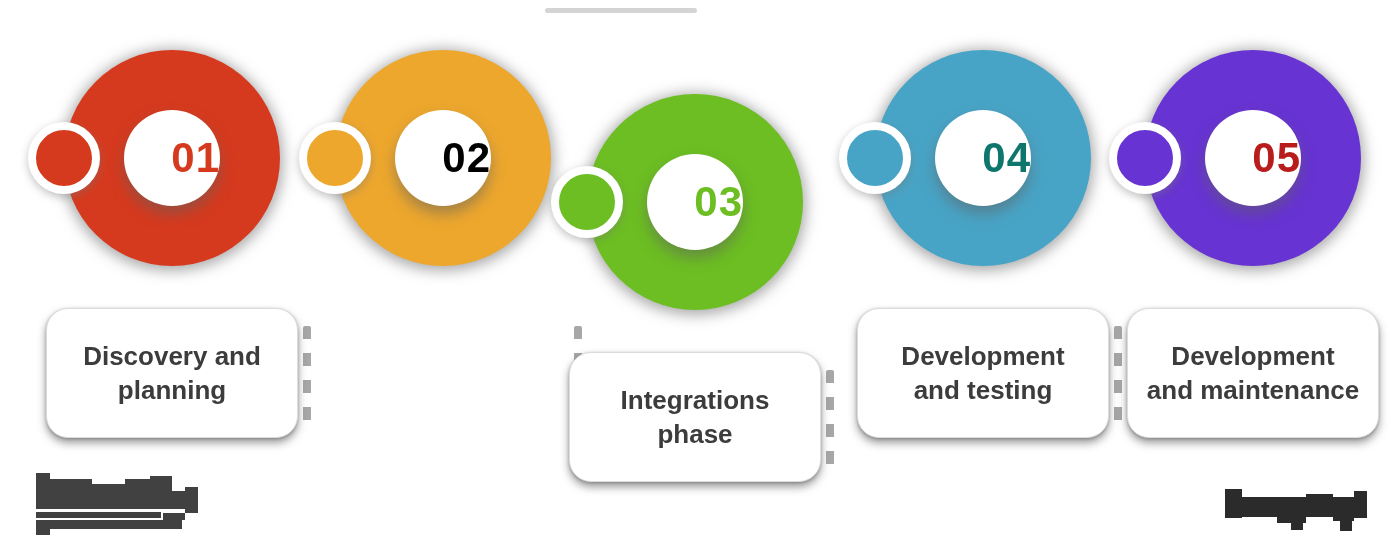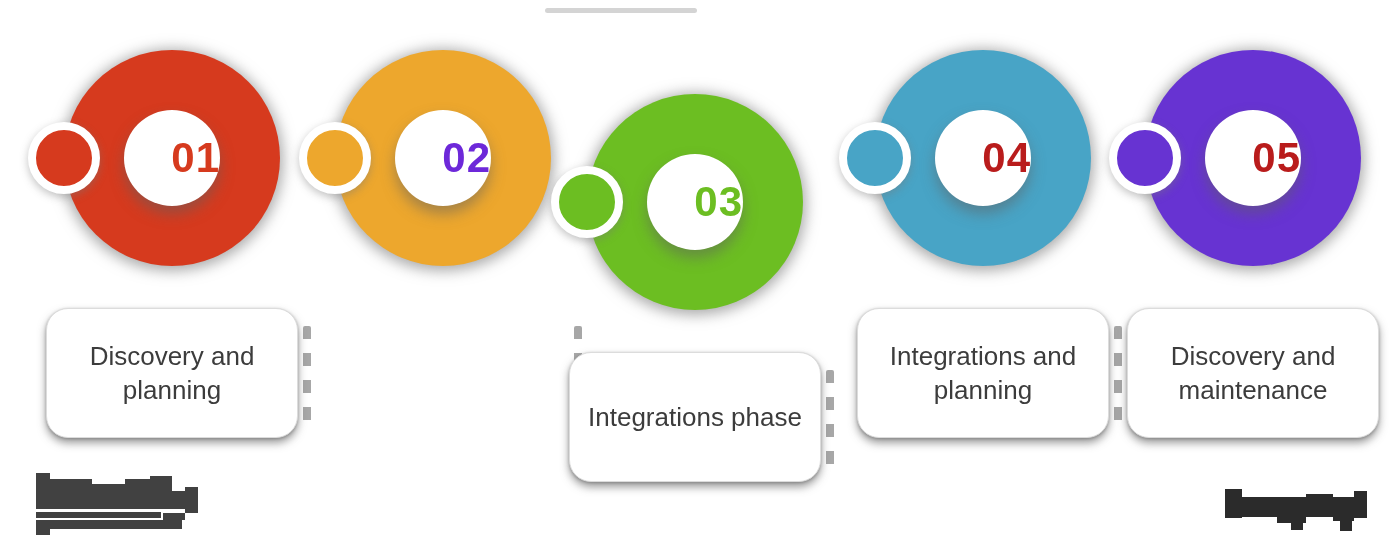--- a/index.html
+++ b/index.html
@@ -82,21 +82,21 @@
     box-shadow: 0 5px 9px rgba(75,75,75,0.55), 0 1px 3px rgba(0,0,0,0.25);
     display: flex;
     align-items: center;
     justify-content: center;
     padding: 10px 18px;
     z-index: 2;
   }
   .card-label {
     font-size: 26px;
     line-height: 34px;
-    font-weight: 400;
+    font-weight: 700;
     color: #3c3c3c;
     text-align: center;
   }
 
   .divider {
     position: absolute;
     left: 266px;
     top: 326px;
     width: 8px;
     height: 106px;
@@ -143,57 +143,57 @@
     <div class="card">
       <span class="card-label">Discovery and planning</span>
     </div>
     <div class="divider"></div>
   </div>
 
   <div class="step step-2">
     <div class="big-circle" style="background: rgb(237, 167, 45);"></div>
     <div class="small-ring" style="background: rgb(237, 167, 45);"></div>
     <div class="num-circle">
-      <span class="num" style="color: #6d28d9;">02</span>
+      <span class="num" style="color: #000000;">02</span>
     </div>
     <div class="divider"></div>
   </div>
 
   <div class="step step-3">
     <div class="big-circle" style="background: rgb(108, 190, 34);"></div>
     <div class="small-ring" style="background: rgb(108, 190, 34);"></div>
     <div class="num-circle">
       <span class="num" style="color: rgb(108, 190, 34);">03</span>
     </div>
     <div class="card">
       <span class="card-label">Integrations phase</span>
     </div>
     <div class="divider"></div>
   </div>
 
   <div class="step step-4">
     <div class="big-circle" style="background: rgb(72, 164, 198);"></div>
     <div class="small-ring" style="background: rgb(72, 164, 198);"></div>
     <div class="num-circle">
-      <span class="num" style="color: #b91c1c;">04</span>
-    </div>
-    <div class="card">
-      <span class="card-label">Integrations and planning</span>
+      <span class="num" style="color: #0f766e;">04</span>
+    </div>
+    <div class="card">
+      <span class="card-label">Development and testing</span>
     </div>
     <div class="divider"></div>
   </div>
 
   <div class="step step-5">
     <div class="big-circle" style="background: rgb(103, 51, 210);"></div>
     <div class="small-ring" style="background: rgb(103, 51, 210);"></div>
     <div class="num-circle">
       <span class="num" style="color: #b91c1c;">05</span>
     </div>
     <div class="card">
-      <span class="card-label">Discovery and maintenance</span>
+      <span class="card-label">Development and maintenance</span>
     </div>
   </div>
 
   <div class="wm wm-left">
     <div class="blk" style="left:36px;  top:473px; width:14px; height:36px;"></div>
     <div class="blk" style="left:50px;  top:479px; width:42px; height:30px;"></div>
     <div class="blk" style="left:92px;  top:484px; width:33px; height:25px;"></div>
     <div class="blk" style="left:125px; top:479px; width:28px; height:30px;"></div>
     <div class="blk" style="left:150px; top:476px; width:22px; height:15px;"></div>
     <div class="blk" style="left:153px; top:491px; width:32px; height:18px;"></div>

